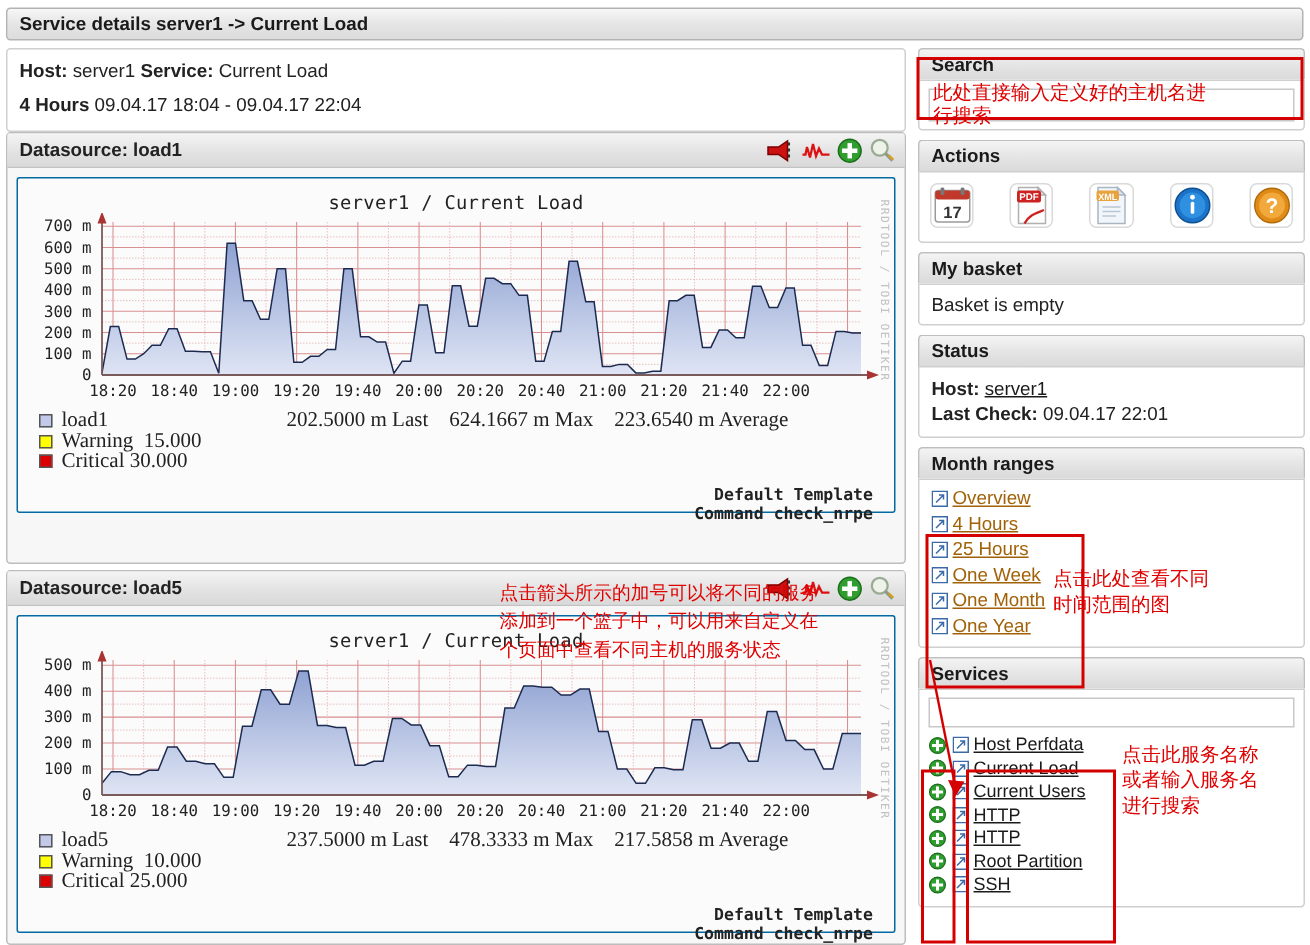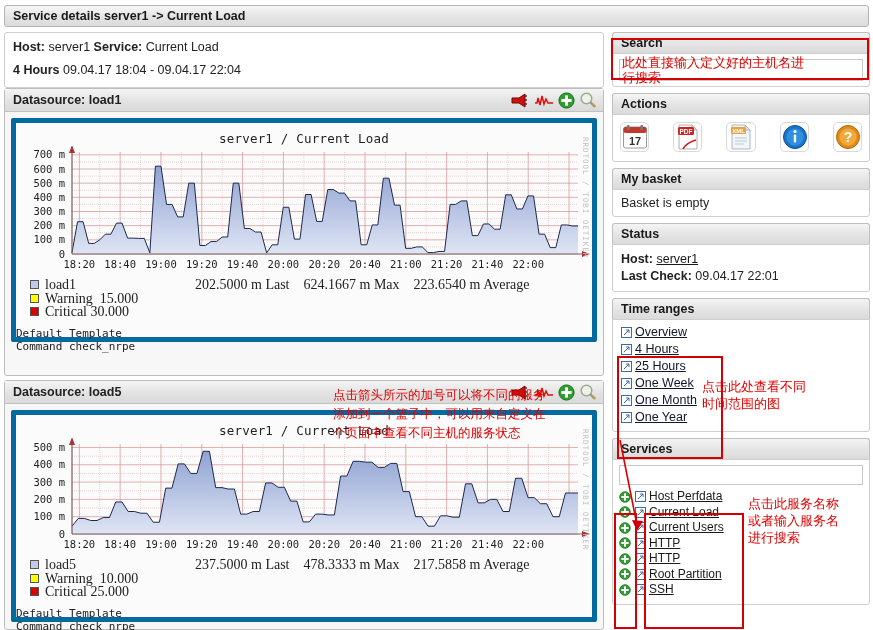--- a/index.html
+++ b/index.html
@@ -40,21 +40,21 @@
   #ds2 { top: 380px; height: 250px; }
   .ds-head {
     height: 23px; position: relative;
     background: linear-gradient(to bottom, #f4f4f4 0%, #e3e3e3 55%, #d9d9d9 100%);
     border-bottom: 1px solid #c2c2c2;
     font-weight: bold; font-size: 12.5px; line-height: 22px; padding-left: 8px;
   }
   .ds-icons { position: absolute; right: 6px; top: 2px; display: flex; gap: 4px; align-items: center; }
   .ds-icons svg { display: block; cursor: pointer; }
 
-  .graph-wrap { margin: 6px; background: #fbfbfb; border: 5px solid #0369a1; border-radius: 2px;
+  .graph-wrap { margin: 6px; background: #fbfbfb; border: 1px solid #0369a1; border-radius: 2px;
                 position: relative; }
   #g1 { height: 224px; }
   #g2 { height: 212px; }
 
   .rrdwm {
     position: absolute; right: 2px; top: 14px;
     writing-mode: vertical-rl; text-orientation: mixed;
     font-family: "DejaVu Sans Mono", monospace; font-size: 7.5px;
     color: #c2c2c2; letter-spacing: 1px;
   }
@@ -67,21 +67,21 @@
     font-family: Liberation Serif, serif; font-size: 14px; color: #222;
     padding: 1px 0 0 14px; line-height: 13.5px;
   }
   .legend .row { display: flex; align-items: center; white-space: pre; }
   .swatch { width: 9px; height: 9px; border: 1px solid #555; margin-right: 6px; flex: none; }
   .sw-load { background: #c3c9e8; }
   .sw-warn { background: #ffff00; }
   .sw-crit { background: #dd0000; }
   .footnote {
     font-family: "DejaVu Sans Mono", monospace; font-size: 11px; color: #222;
-    padding-right: 14px; line-height: 13.5px;
+    text-align: right; padding-right: 14px; line-height: 13.5px; font-weight: bold;
   }
 
   
   .axlab { font-family: "DejaVu Sans Mono", monospace; font-size: 10.5px; fill: #222; }
   .gridline { stroke: #e8b8b8; stroke-width: 0.6; stroke-dasharray: 1 1; }
   .gridmajor { stroke: #d98f8f; stroke-width: 0.7; }
   .axisline { stroke: #7a5a5a; stroke-width: 1.2; }
 
   
   #sidebar { position: absolute; left: 612px; top: 32px; width: 258px; }
@@ -105,21 +105,21 @@
 
   .action-icons { display: flex; gap: 24px; align-items: flex-end; padding: 2px 0; }
   .act { width: 30px; height: 30px; border: 1px solid #d9d9d9; border-radius: 5px;
          background: #fff; position: relative; overflow: hidden; cursor: pointer; }
 
   .statusline { line-height: 17px; font-size: 12.5px; }
   .statusline a { color: #1a1a1a; text-decoration: underline; }
 
   .tr-list { list-style: none; margin: 0; padding: 0; }
   .tr-list li { line-height: 17px; display: flex; align-items: center; }
-  .tr-list a { color: #0f172a; text-decoration: underline; font-size: 12.5px; }
+  .tr-list a { color: #a16207; text-decoration: underline; font-size: 12.5px; }
   .ext-ico { width: 11px; height: 11px; margin-right: 3px; flex: none; }
 
   .svc-search { width: 100%; height: 20px; border: 1px solid #c8c8c8; background:#fff; }
   .svc-list { list-style: none; margin: 4px 0 0 0; padding: 0; }
   .svc-list li { display: flex; align-items: center; line-height: 15.5px; height: 15.5px; }
   .svc-list a { color: #1a1a1a; text-decoration: underline; font-size: 12px; }
   .plus-ico { width: 12px; height: 12px; margin-right: 4px; flex: none; }
 
   
   .anno-box { position: absolute; border: 2px solid #d40000; pointer-events: none; }
@@ -470,21 +470,21 @@
           <a href="#">server1</a>
         </div>
         <div class="statusline">
           <span class="b">Last Check:</span>
           <span>09.04.17 22:01</span>
         </div>
       </div>
     </div>
 
     <div class="sb-block">
-      <div class="sb-head">Time ranges</div>
+      <div class="sb-head">Month ranges</div>
       <div class="sb-body" style="padding:4px 8px 5px 8px">
         <ul class="tr-list" id="tr-list">
             <li>
               <svg class="ext-ico" viewBox="0 0 11 11">
                 <rect x="0.5" y="0.5" width="10" height="10" fill="#fff" stroke="#3a6aa8"></rect>
                 <path d="M3 8 L8 3 M5 3 H8 V6" stroke="#3a6aa8" fill="none" stroke-width="1"></path>
               </svg>
               <a href="#">Overview</a>
             </li>
             <li>

